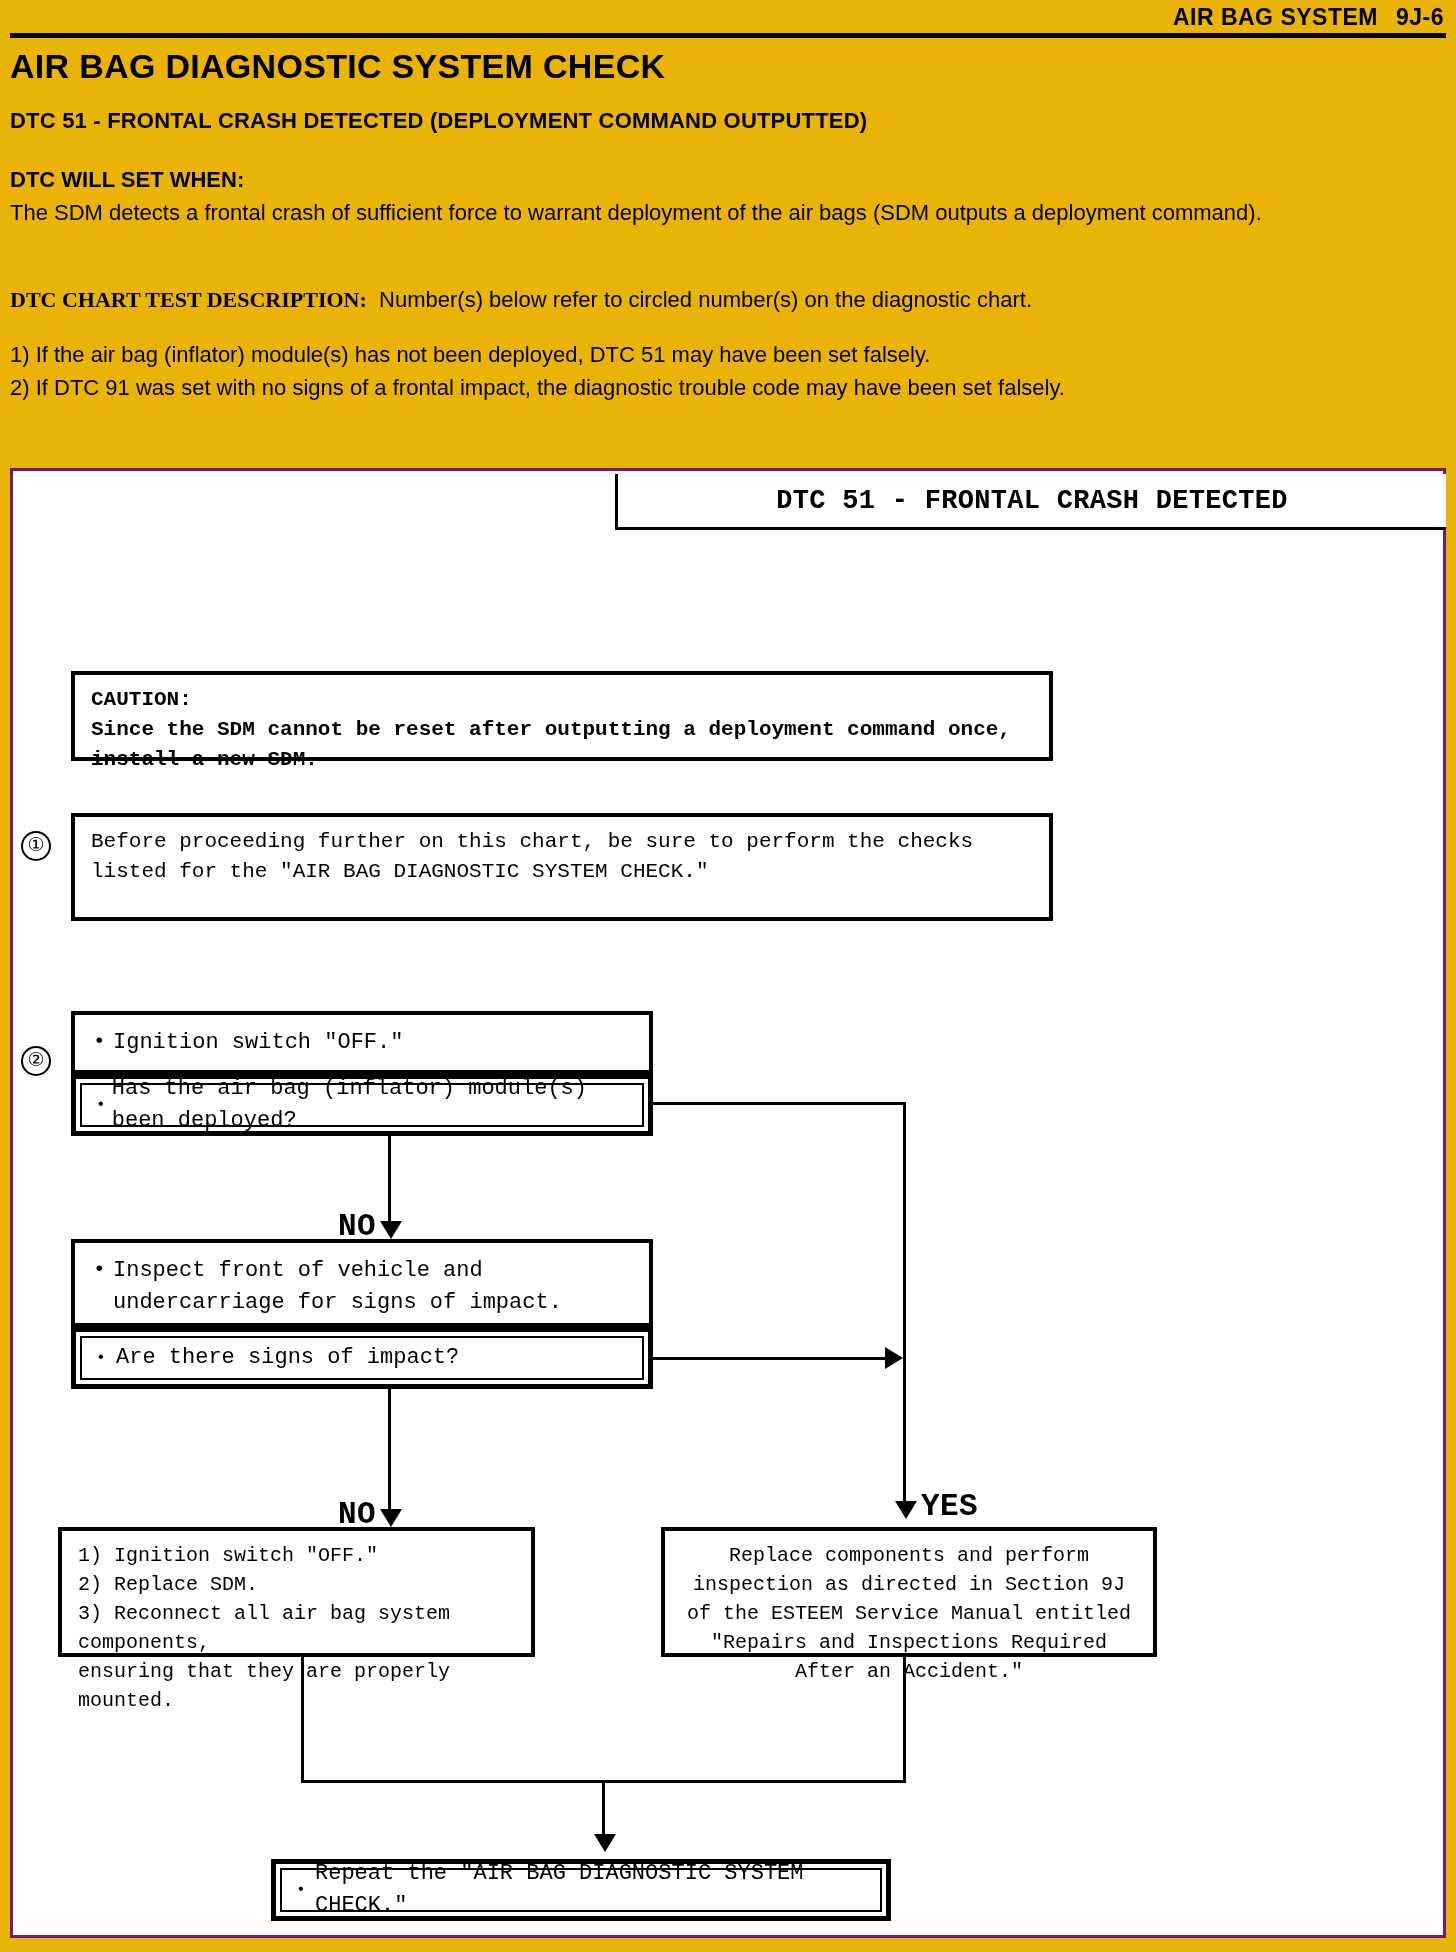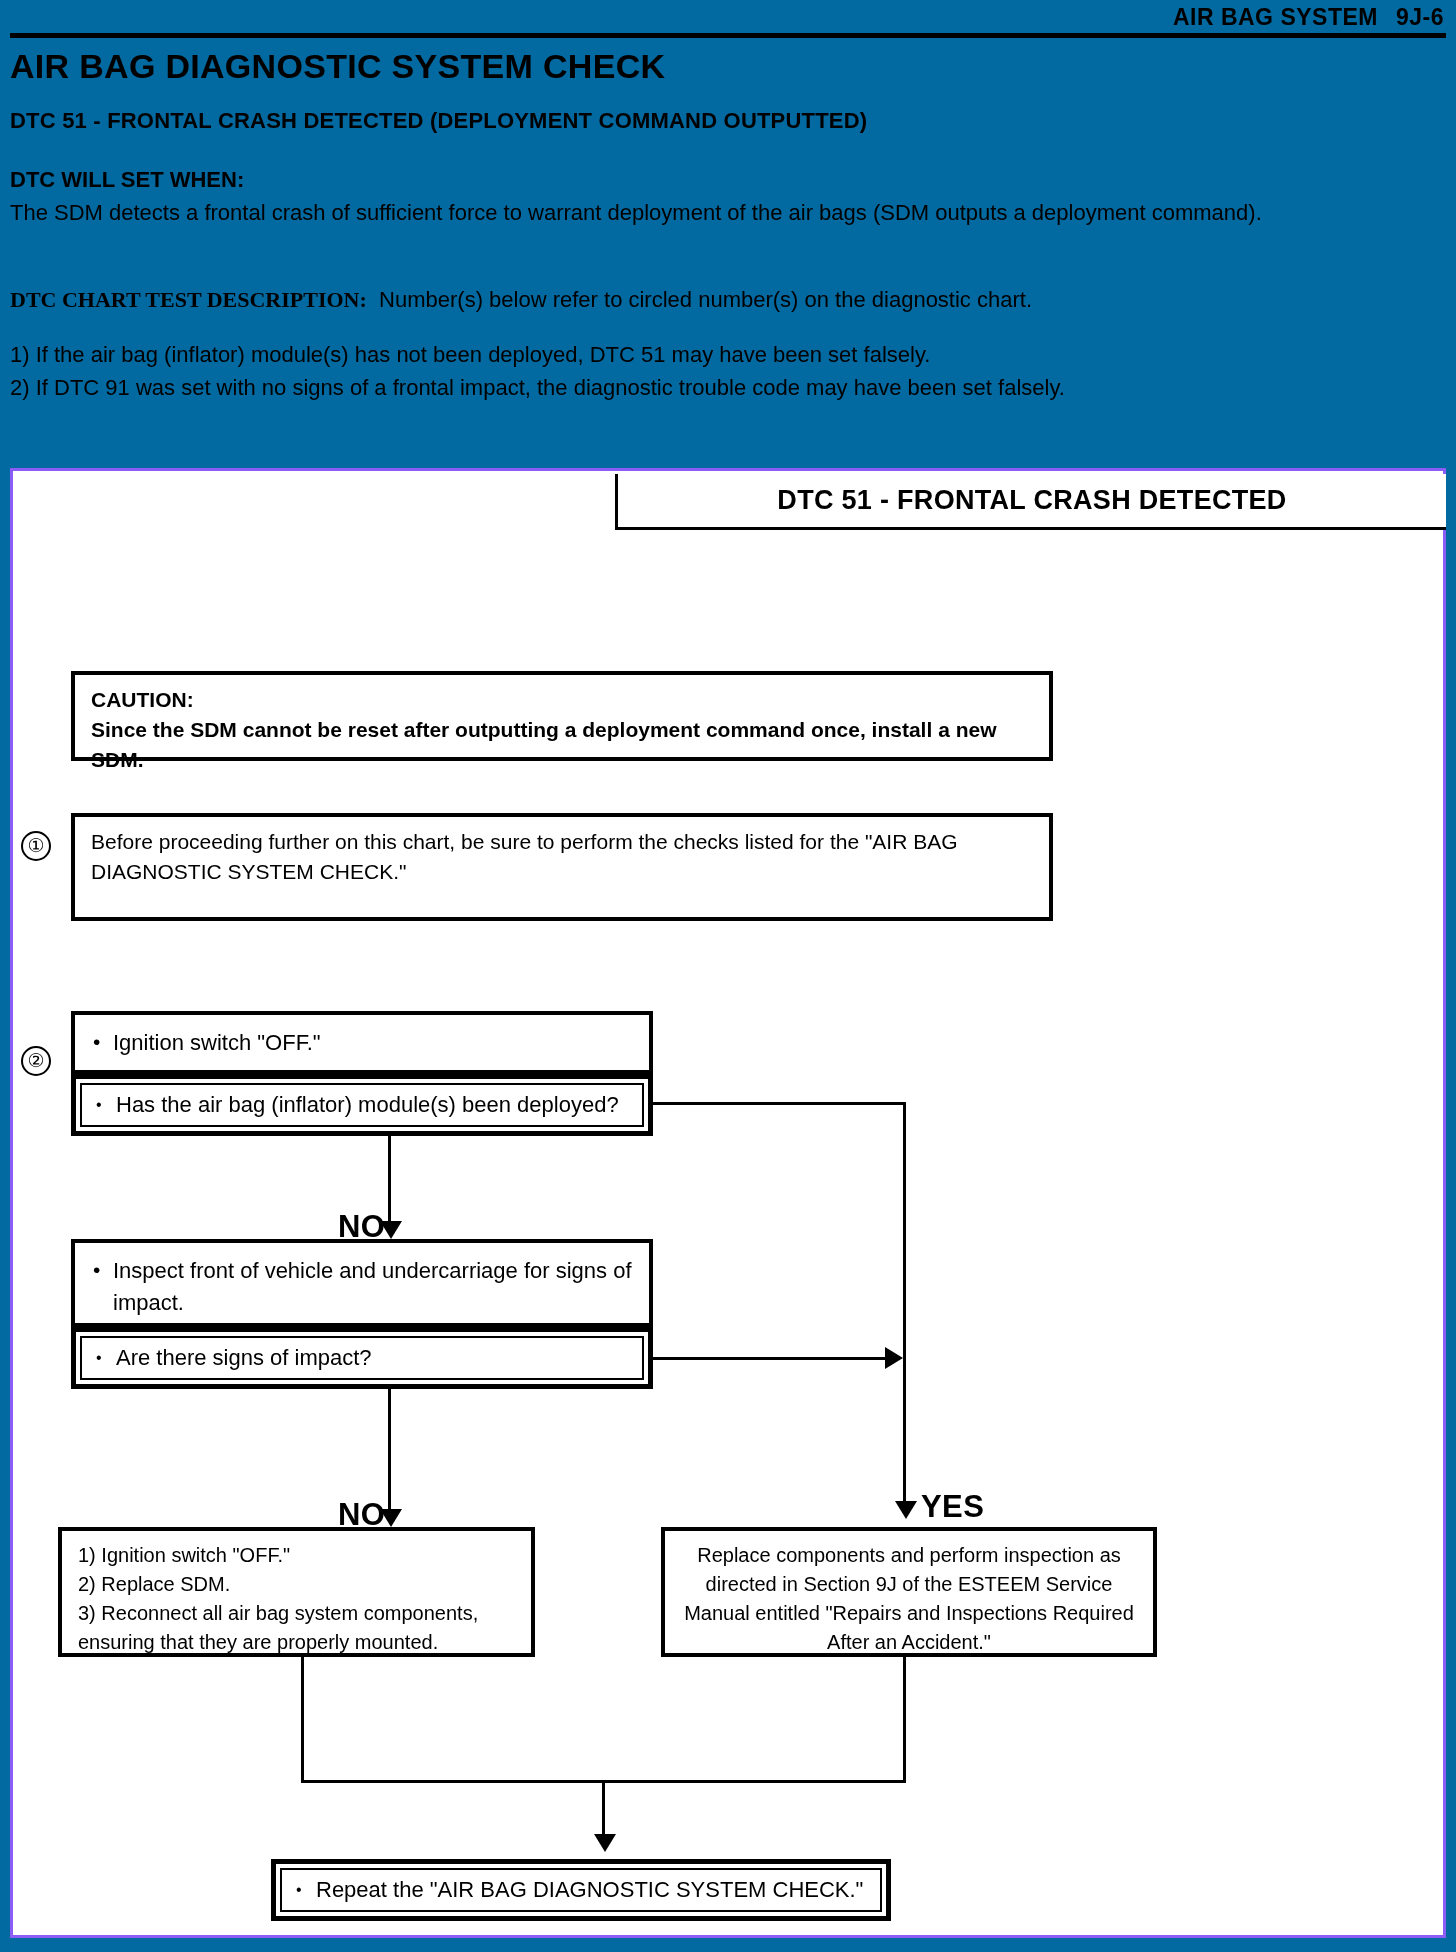--- a/index.html
+++ b/index.html
@@ -9,21 +9,21 @@
     background: #ffffff;
   }
   body {
     font-family: "Liberation Sans", sans-serif;
     color: #000000;
   }
   #page {
     position: relative;
     width: 1456px;
     height: 1952px;
-    background: #0369a1;
+    background: #eab308;
     overflow: hidden;
   }
 
   
   .hdr {
     position: absolute;
     left: 0;
     top: 0;
     width: 1456px;
     height: 40px;
@@ -79,23 +79,24 @@
   .p-desc { top: 283px; }
   .p-items { top: 338px; }
 
   
   .chart {
     position: absolute;
     left: 10px;
     top: 468px;
     width: 1436px;
     height: 1470px;
-    border: 3px solid #8b5cf6;
-    box-sizing: border-box;
-    background: #fff;
+    border: 3px solid #701a75;
+    box-sizing: border-box;
+    background: #fff;
+    font-family: Liberation Mono, monospace;
   }
 
   .chart-title {
     position: absolute;
     left: 602px;
     top: 3px;
     width: 831px;
     height: 56px;
     box-sizing: border-box;
     border: 3px solid #000;

